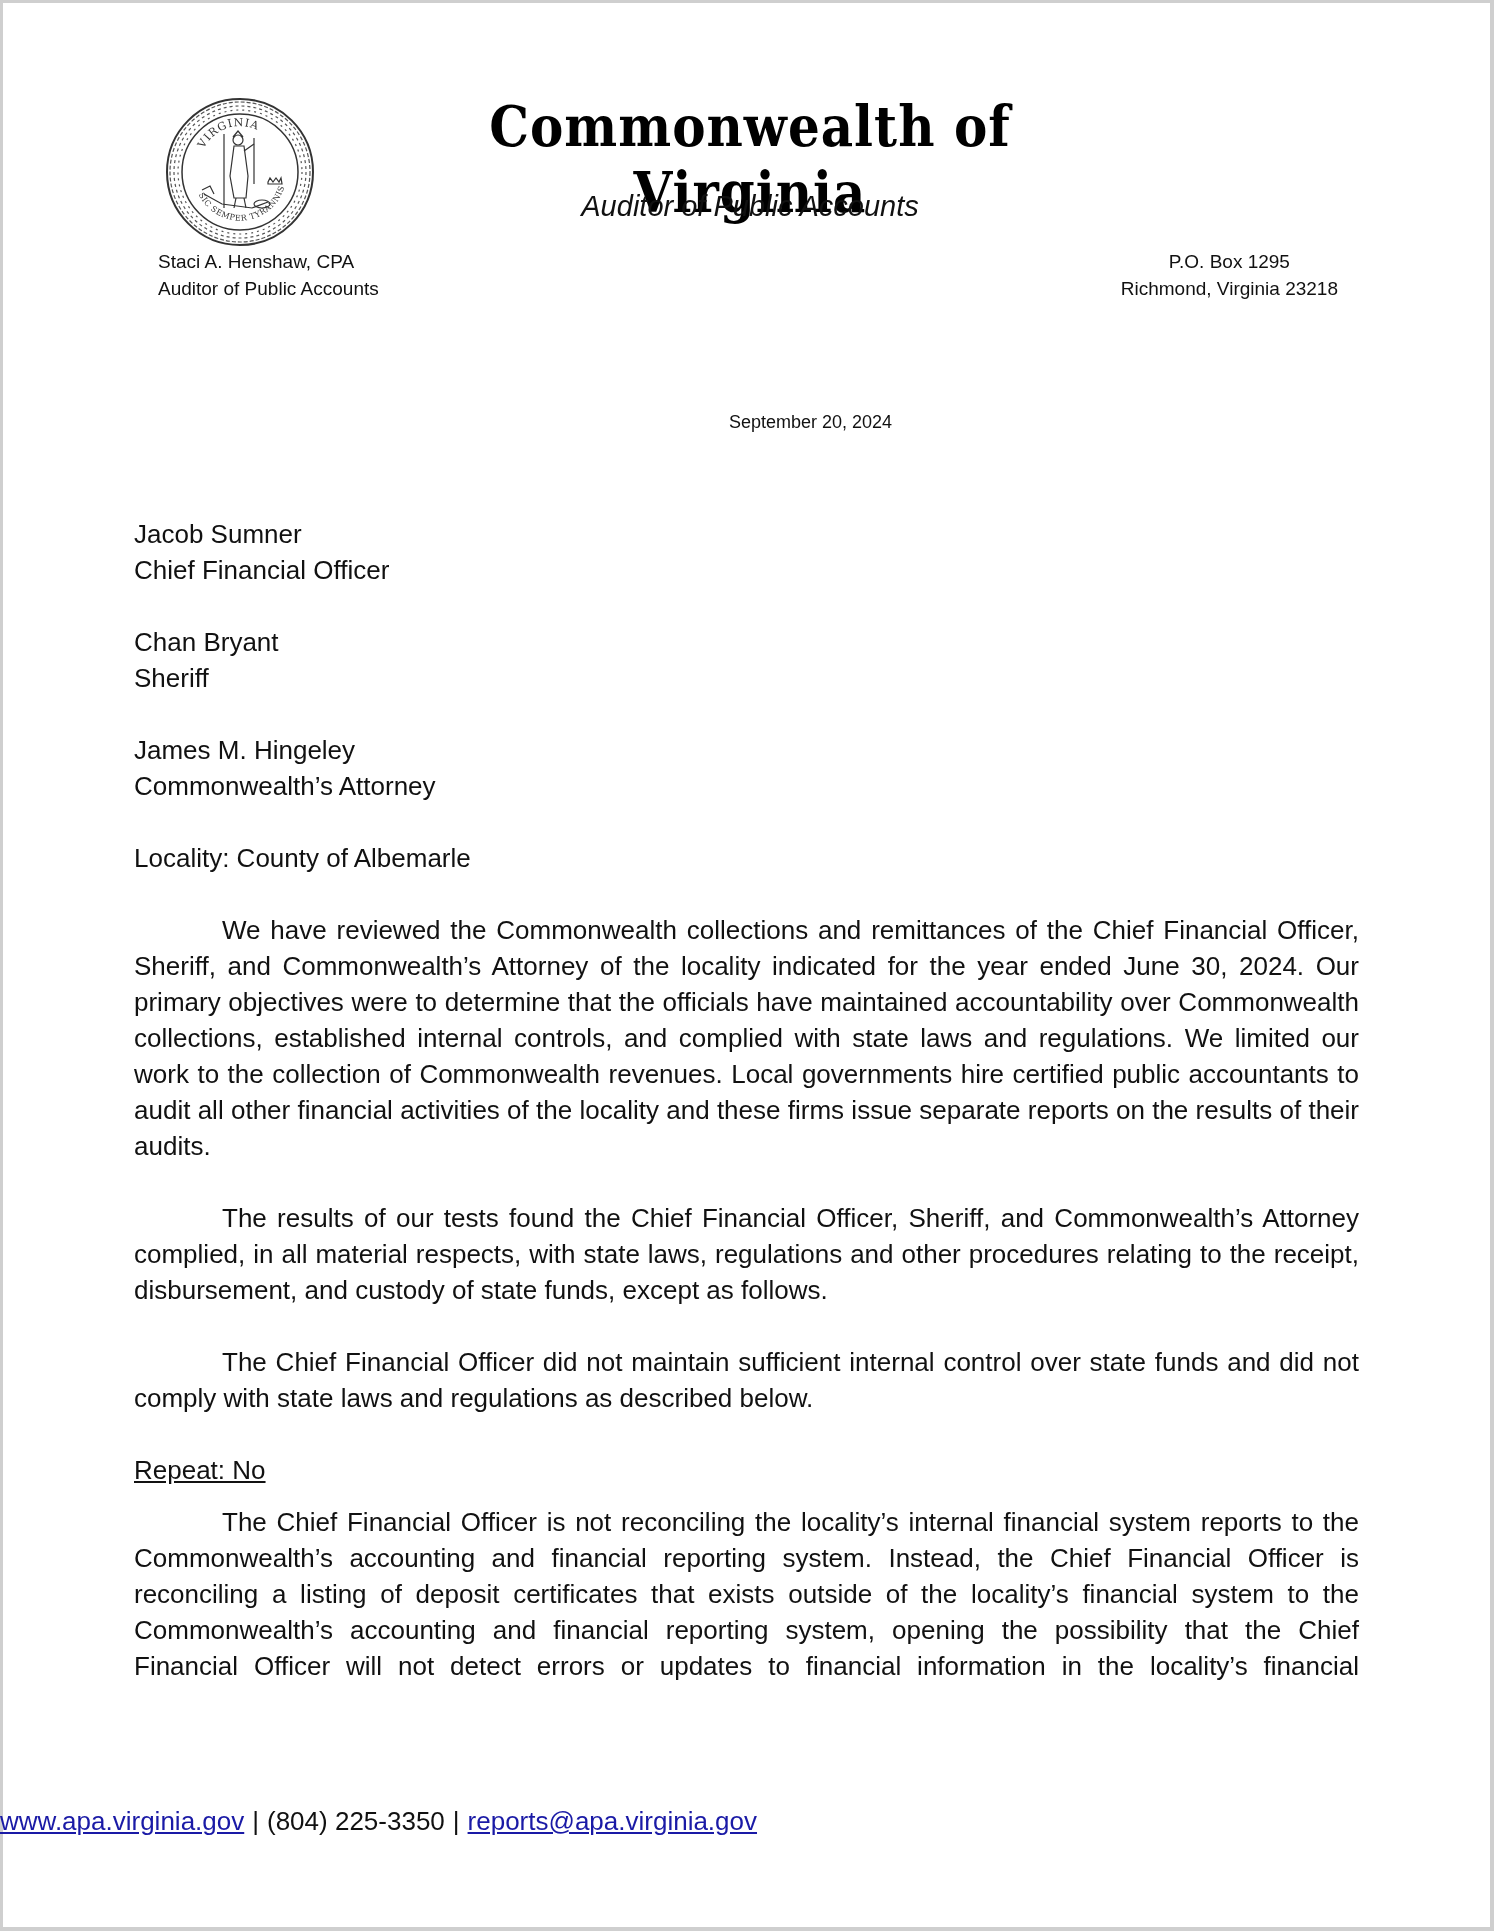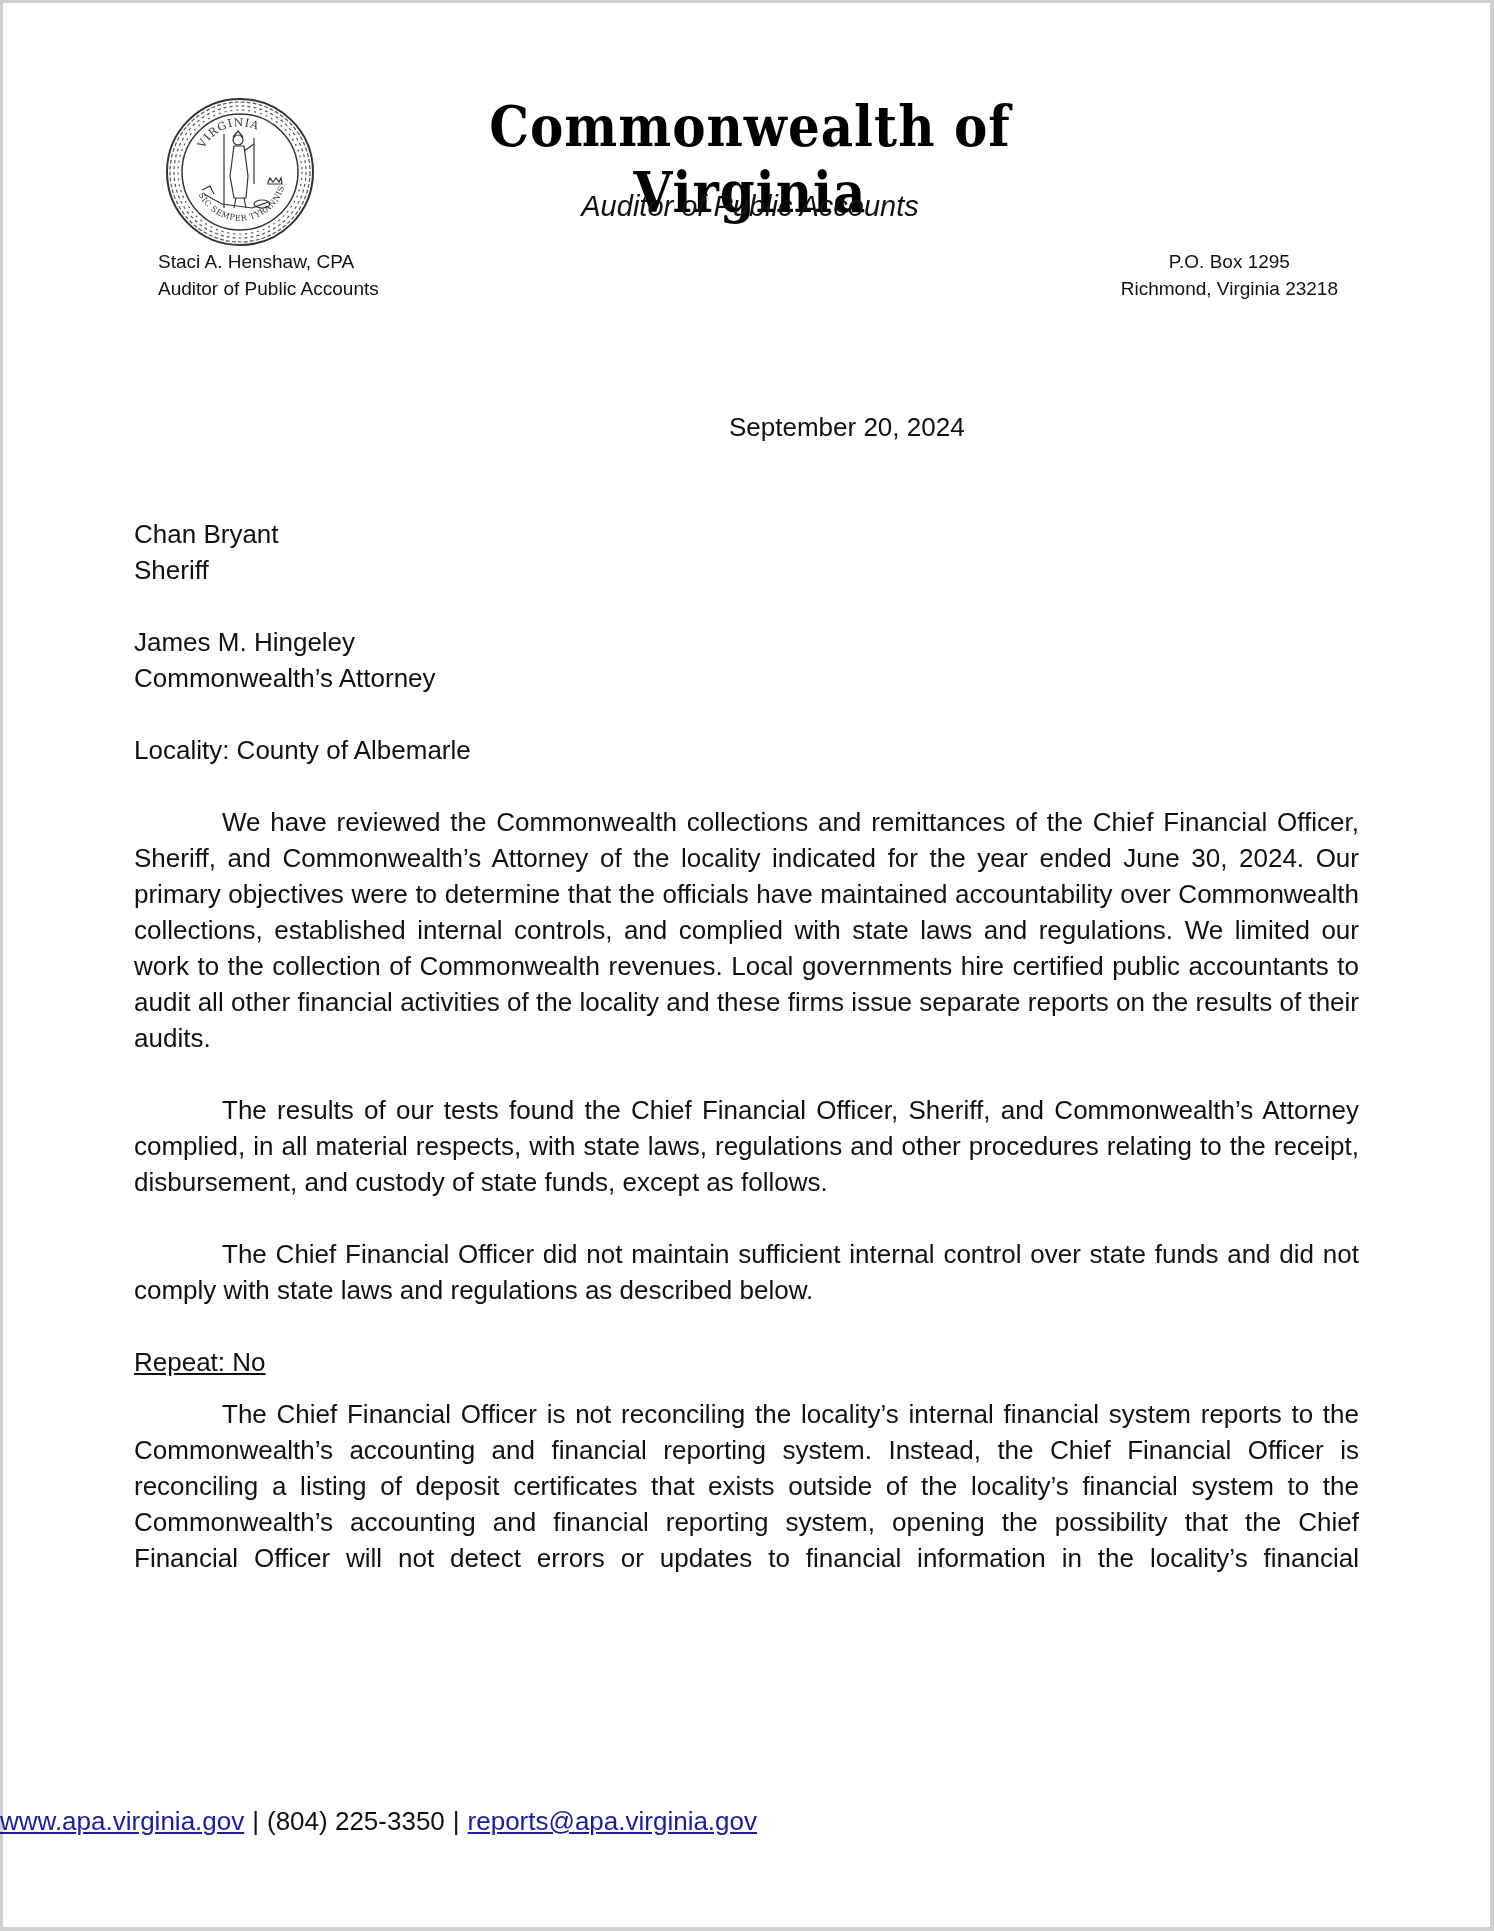--- a/index.html
+++ b/index.html
@@ -57,21 +57,21 @@
   .sender-right {
     position: absolute;
     right: 156px; top: 248px;
     text-align: center;
     font-size: 19px;
     line-height: 27px;
   }
   .date-line {
     position: absolute;
     left: 729px; top: 412px;
-    font-size: 26px;
+    font-size: 18px;
   }
   
   .letter-body {
     position: absolute;
     left: 134px; top: 516px;
     width: 1225px;
     font-size: 26px;
     line-height: 36px;
   }
   .addressee { margin: 0 0 36px 0; }
@@ -159,20 +159,24 @@
 
 <div class="sender-right">
   <div>P.O. Box 1295</div>
   <div>Richmond, Virginia 23218</div>
 </div>
 
 <div class="date-line">September 20, 2024</div>
 
 <div class="letter-body">
   <div class="addressee">
+    <div>Jacob Sumner</div>
+    <div>Chief Financial Officer</div>
+  </div>
+  <div class="addressee">
     <div>Chan Bryant</div>
     <div>Sheriff</div>
   </div>
   <div class="addressee">
     <div>James M. Hingeley</div>
     <div>Commonwealth’s Attorney</div>
   </div>
 
   <div class="locality">Locality: County of Albemarle</div>
 

